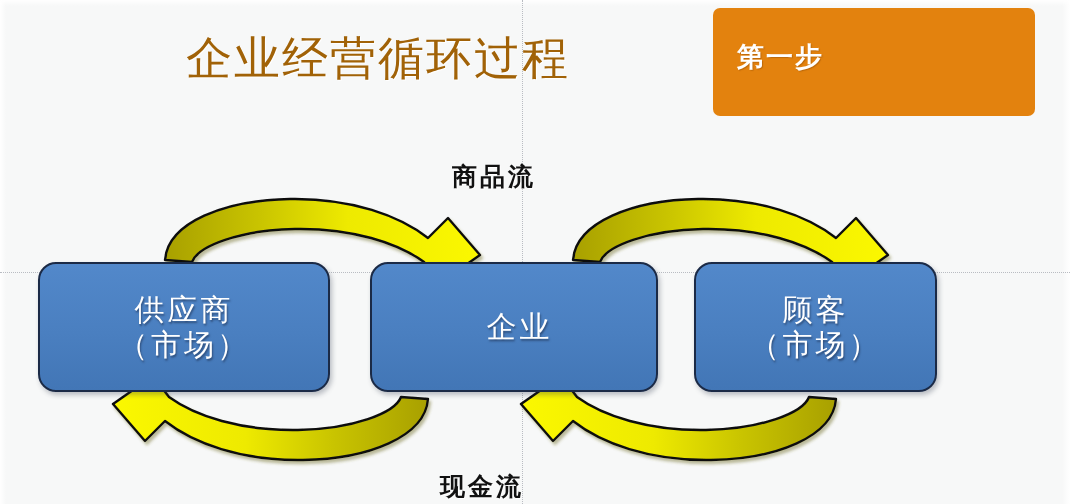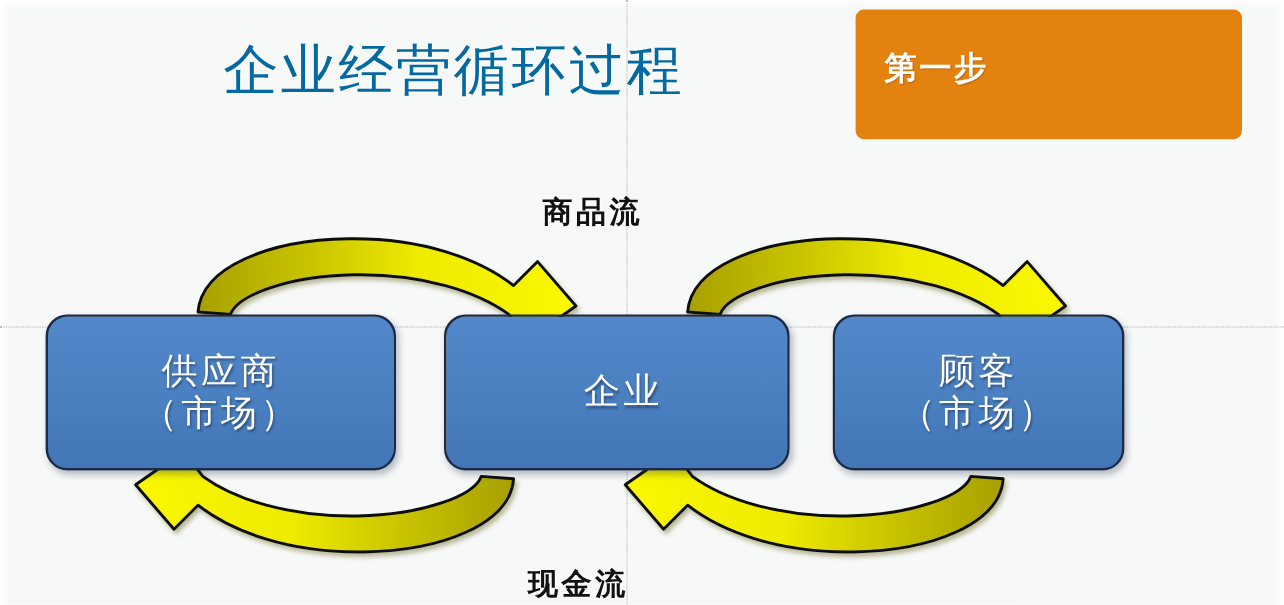--- a/index.html
+++ b/index.html
@@ -47,21 +47,21 @@
   }
 
   
   .title {
     position: absolute;
     left: 186px; top: 28px;
     font-family: "Liberation Serif", "DejaVu Serif", serif;
     font-size: 46px;
     font-weight: 400;
     letter-spacing: 2px;
-    color: #0369a1;
+    color: #a16207;
     white-space: nowrap;
     text-shadow: 1px 1px 0 rgba(255,255,255,0.9);
   }
 
   
   .step-box {
     position: absolute;
     left: 713px; top: 8px;
     width: 322px; height: 108px;
     background: #e3820e;

